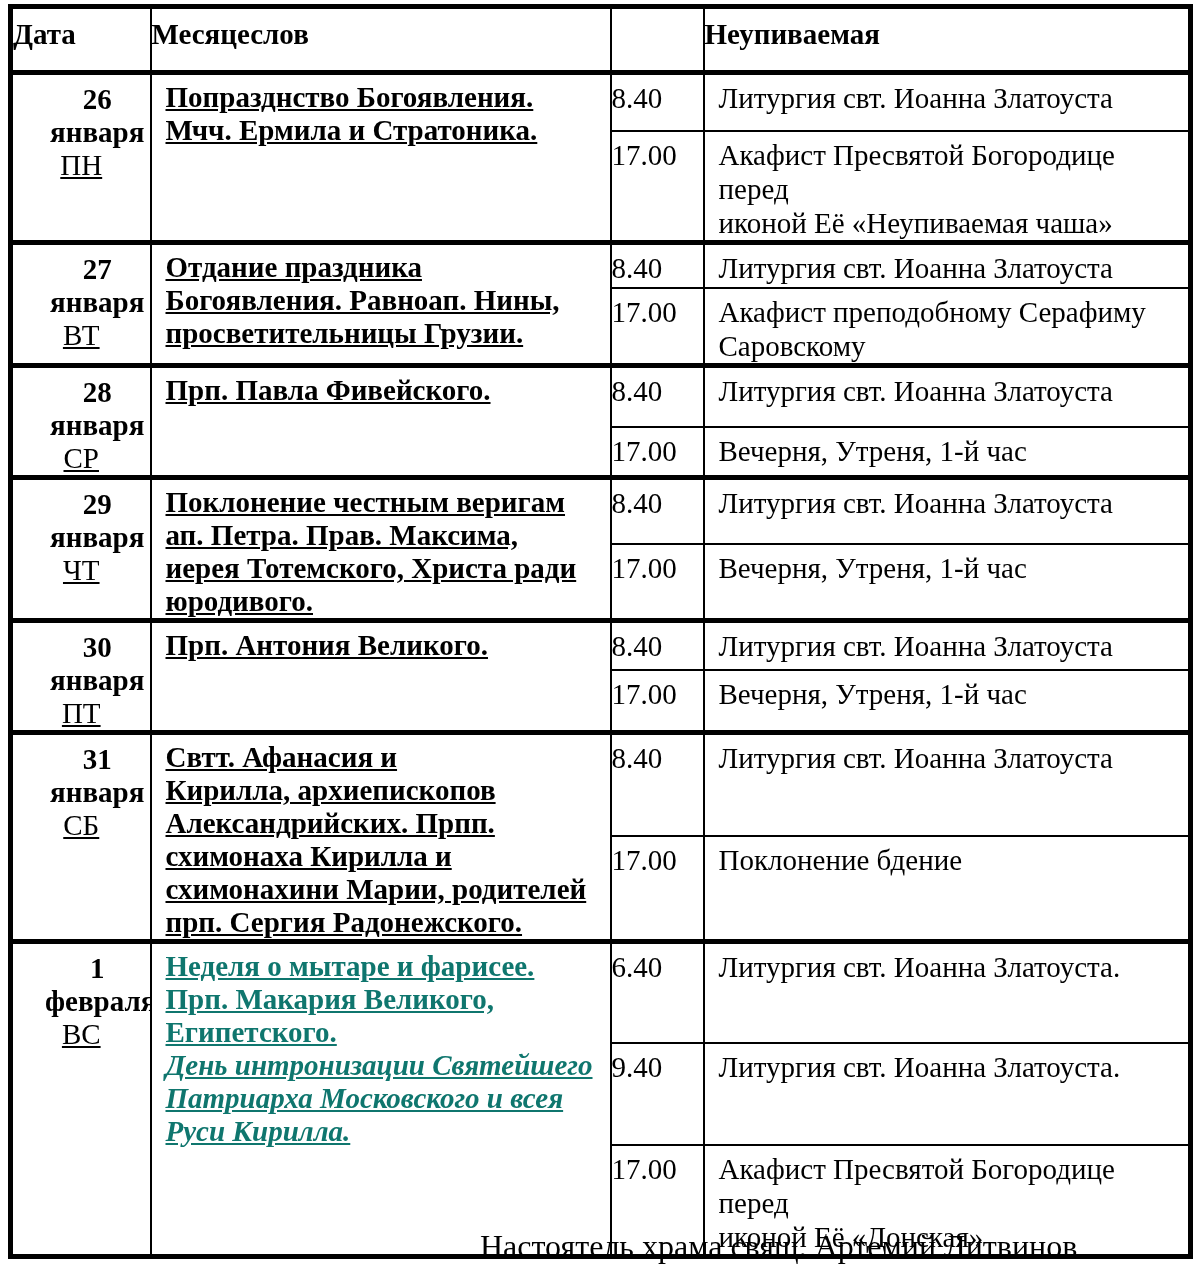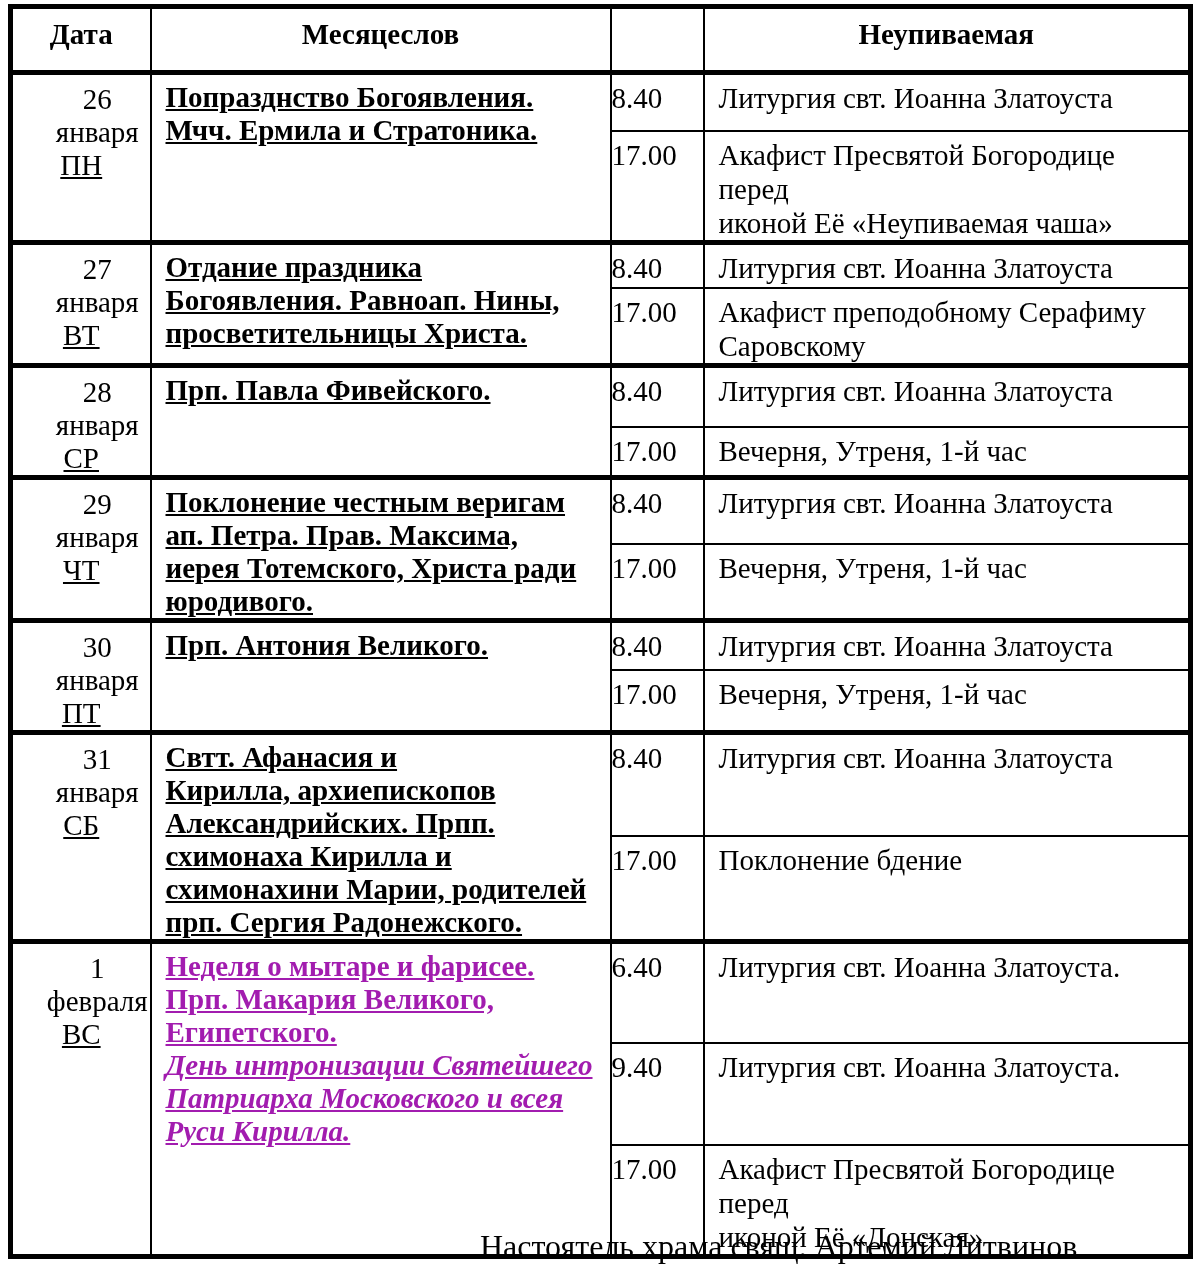--- a/index.html
+++ b/index.html
@@ -23,44 +23,44 @@
   th, td {
     border: 2px solid #000;
     vertical-align: top;
     font-size: 29px;
     line-height: 34px;
     padding: 4px 0 0 0;
     overflow: hidden;
   }
   th {
     font-weight: bold;
-    text-align: center;
+    text-align: left;
     padding-top: 8px;
   }
   td.date {
     text-align: center;
     padding-top: 8px;
     line-height: 33px;
   }
-  td.date .dnum, td.date .dmon { font-weight: normal; margin-left: 32px; }
+  td.date .dnum, td.date .dmon { font-weight: bold; margin-left: 32px; }
   td.date .dwd { font-weight: normal; text-decoration: underline; }
   td.saints {
     font-weight: bold;
     padding: 6px 8px 0 14px;
     line-height: 33px;
     text-decoration: underline;
   }
   td.time {
     padding: 6px 14px 0 0;
     white-space: nowrap;
   }
   td.serv {
     padding: 6px 8px 0 14px;
   }
-  tbody.red-day td.saints { color: #a21caf; }
+  tbody.red-day td.saints { color: #0f766e; }
   .feast-note { font-style: italic; }
 
   
   tr.hr   { height: 66px; }
   tr.ra26 { height: 58px; } tr.rb26 { height: 68px; }
   tr.ra27 { height: 46px; } tr.rb27 { height: 64px; }
   tr.ra28 { height: 60px; } tr.rb28 { height: 49px; }
   tr.ra29 { height: 62px; } tr.rb29 { height: 71px; }
   tr.ra30 { height: 47px; } tr.rb30 { height: 60px; }
   tr.ra31 { height: 95px; } tr.rb31 { height: 96px; }
@@ -124,21 +124,21 @@
     <tbody class="day">
       <tr class="ra27">
         <td class="date" rowspan="2">
           <div class="dnum">27</div>
           <div class="dmon">января</div>
           <div class="dwd">ВТ</div>
         </td>
         <td class="saints" rowspan="2">
             <div>Отдание праздника</div>
             <div>Богоявления. Равноап. Нины,</div>
-            <div>просветительницы Христа.</div>
+            <div>просветительницы Грузии.</div>
           </td>
         <td class="time">8.40</td>
         <td class="serv">
             <div>Литургия свт. Иоанна Златоуста</div>
           </td>
       </tr>
       <tr class="rb27">
         <td class="time">17.00</td>
         <td class="serv">
             <div>Акафист преподобному Серафиму</div>

